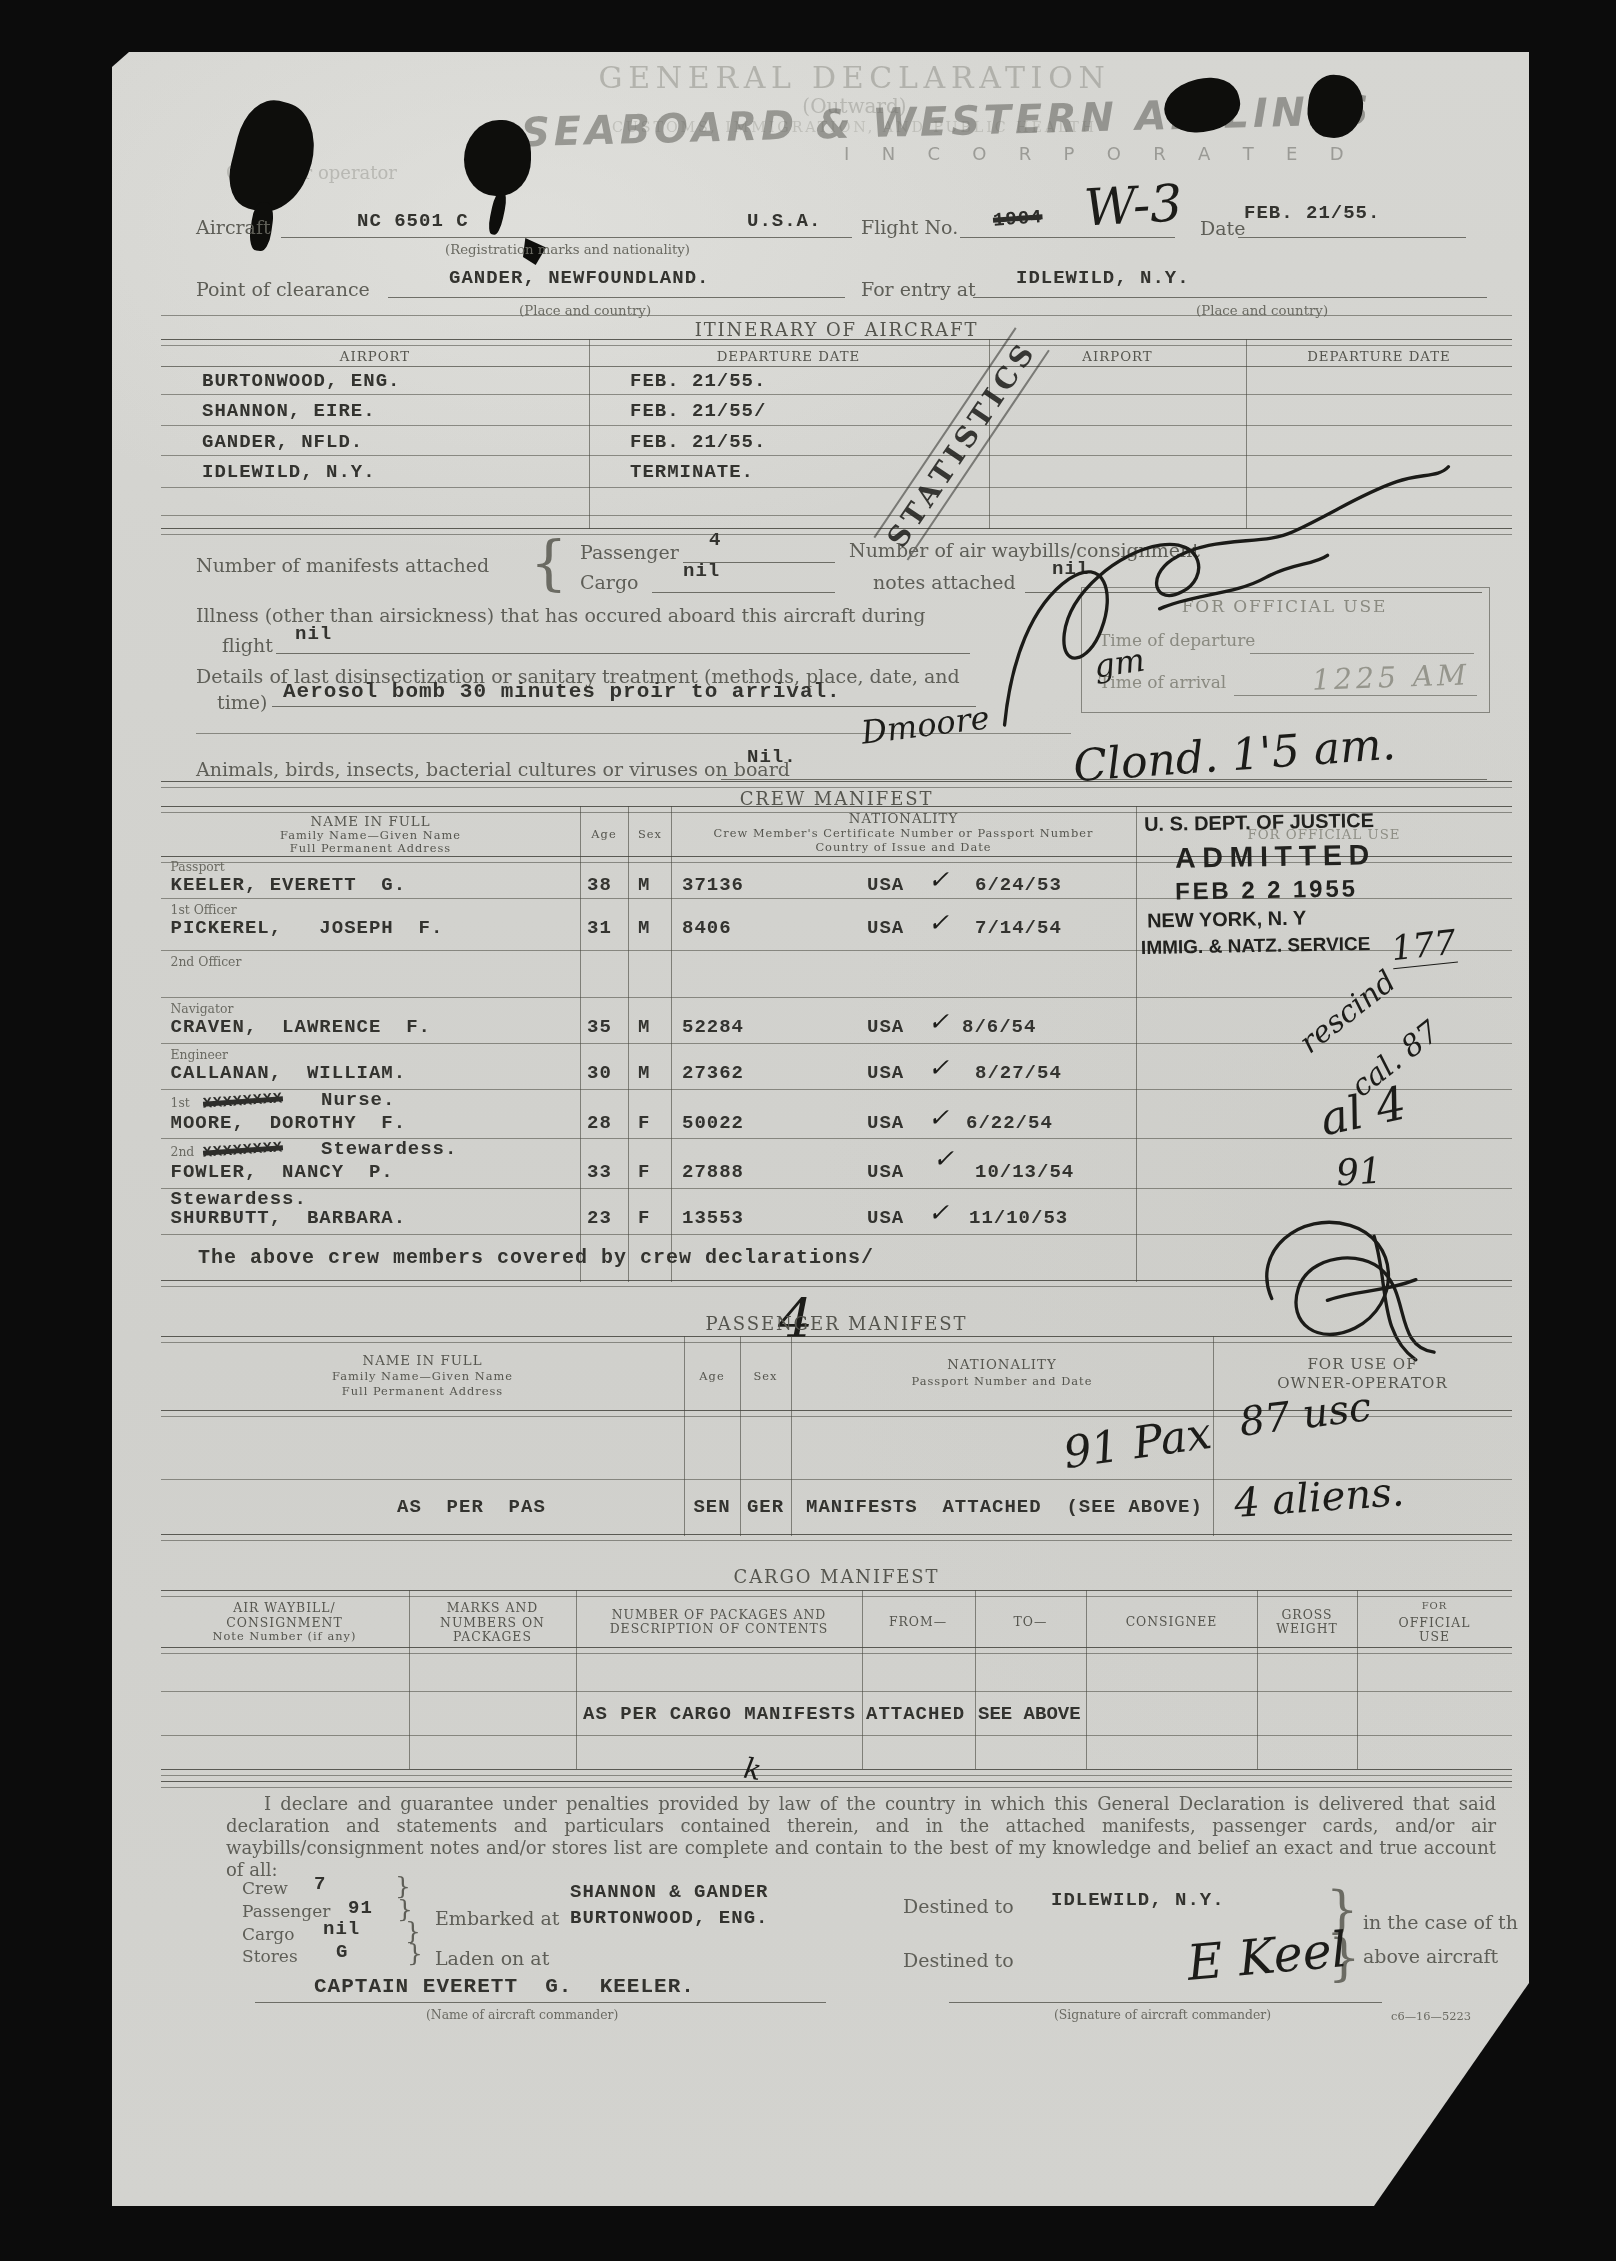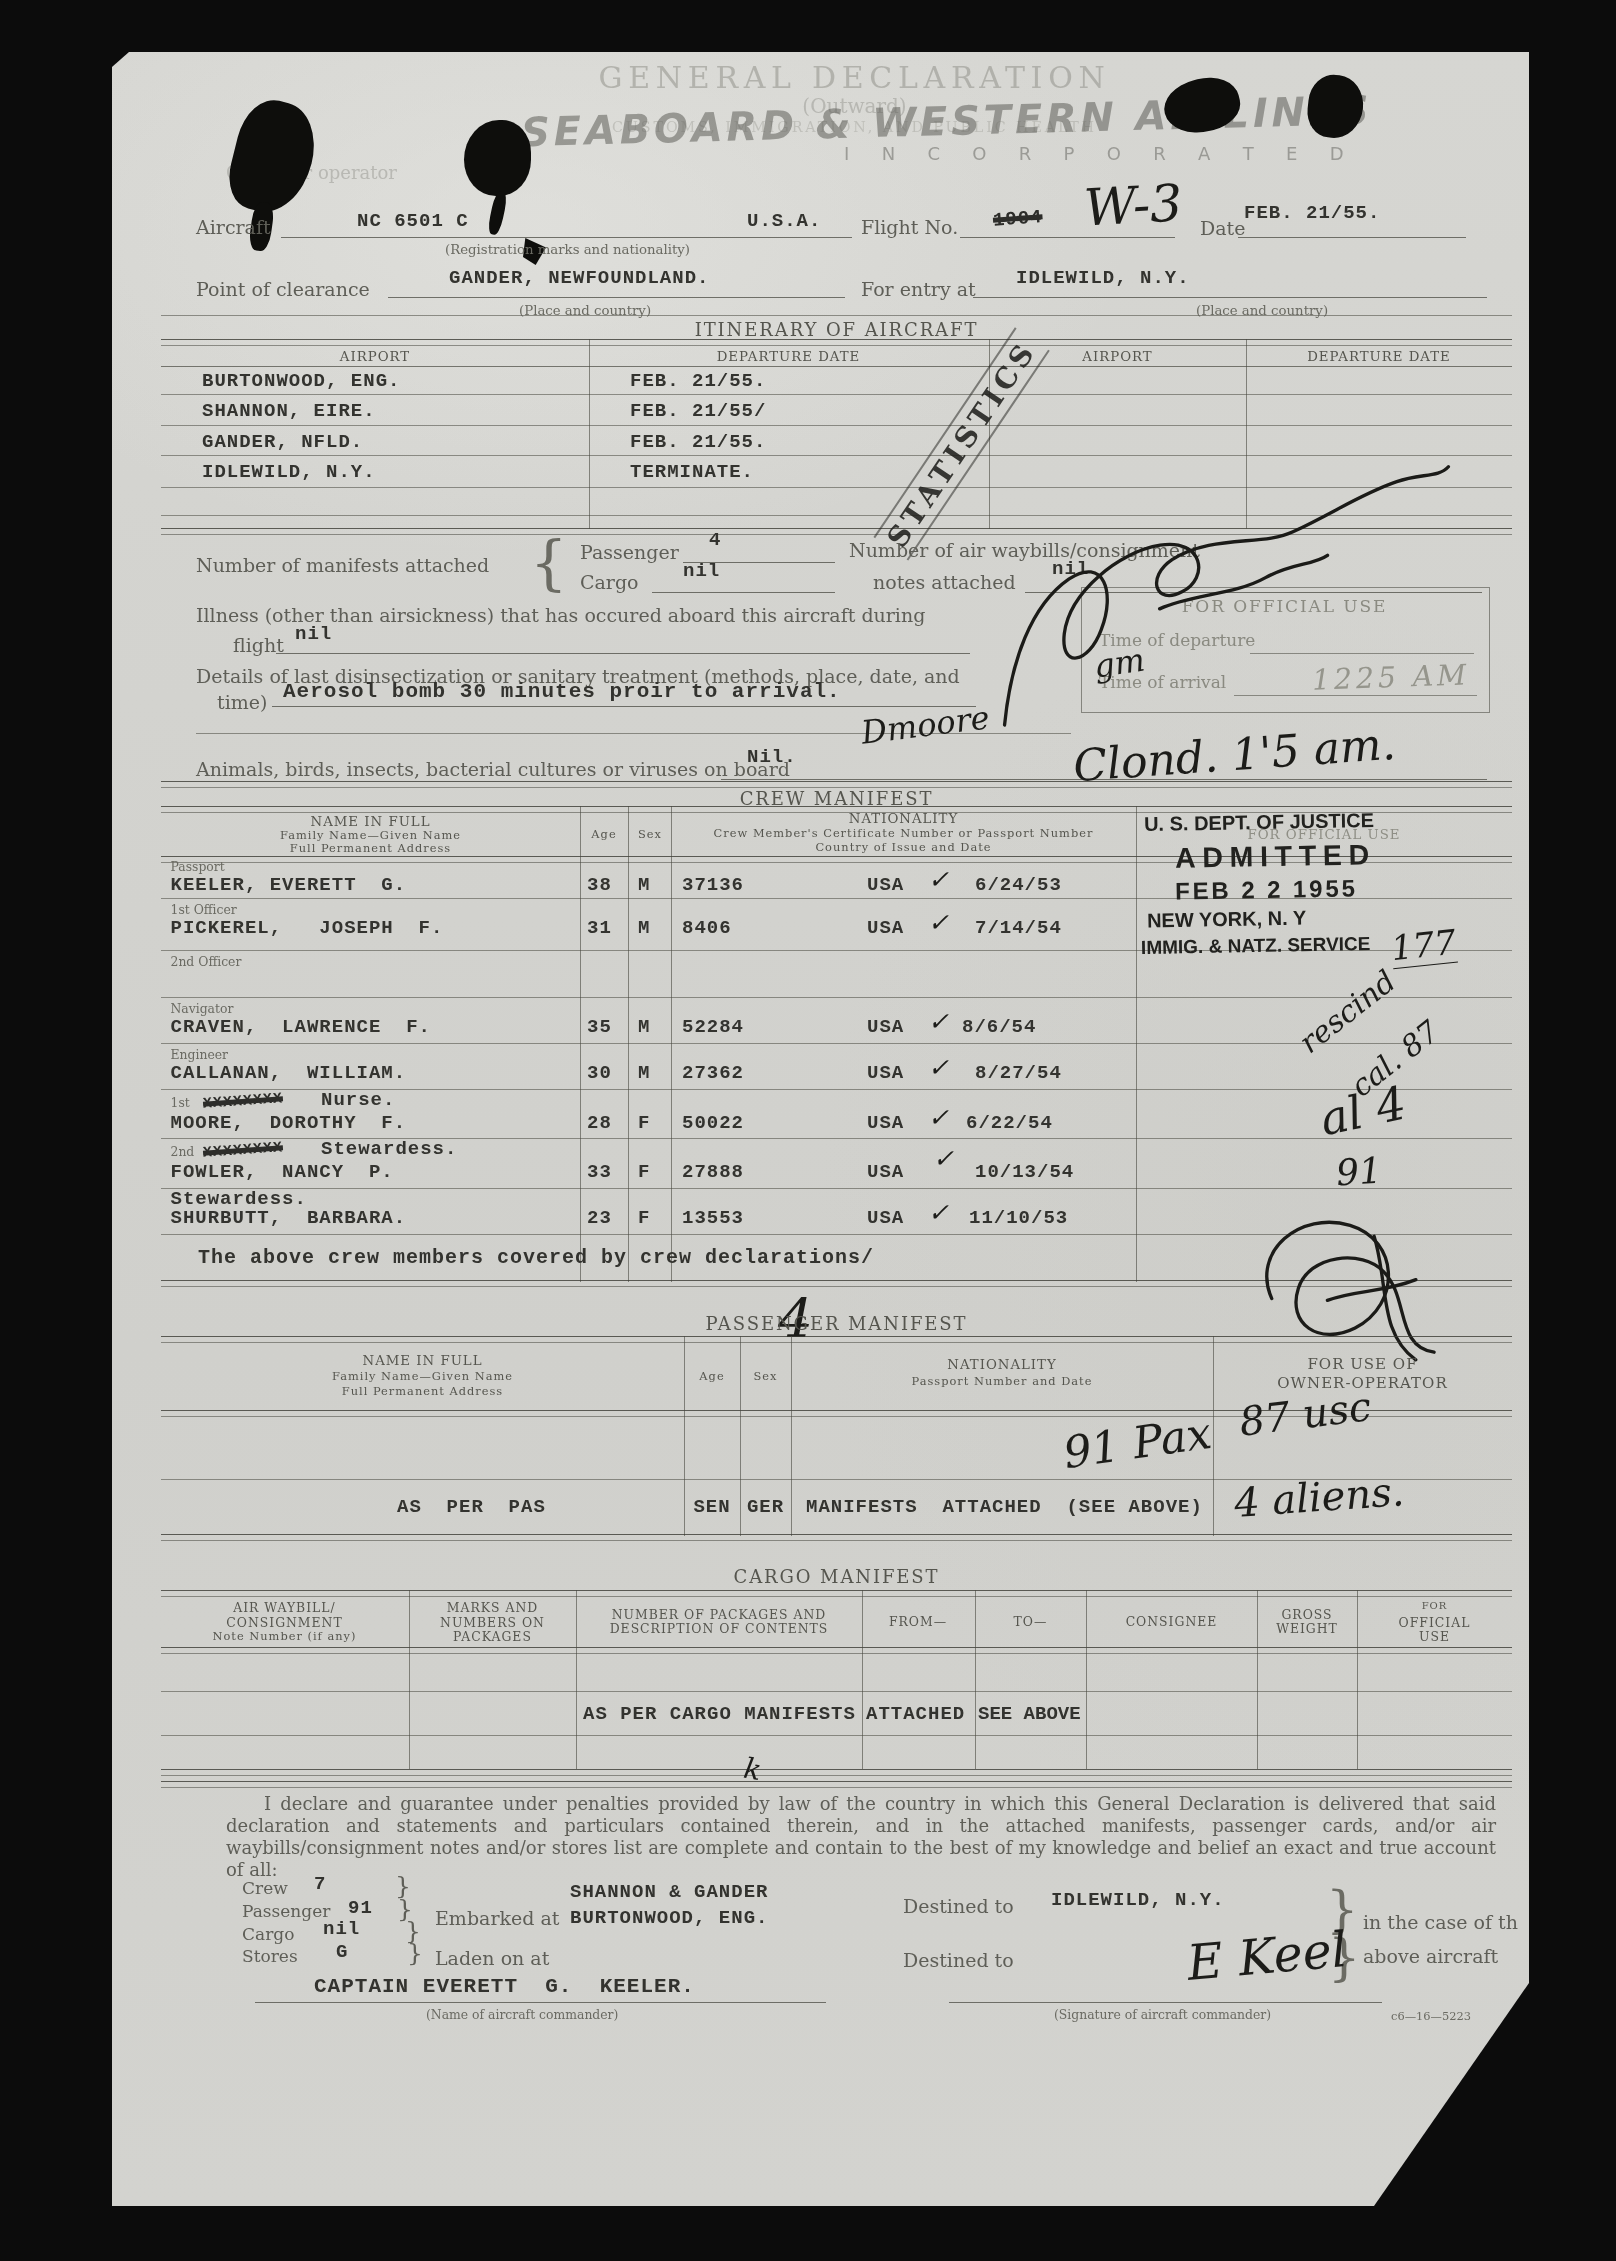--- a/index.html
+++ b/index.html
@@ -122,21 +122,21 @@
   <div class="abs fill" style="left:571px;top:510px;width:152px;"></div>
   <div class="abs printed" style="left:468px;top:519px;">Cargo</div>
   <div class="abs typed" style="left:571px;top:508px;">nil</div>
   <div class="abs fill" style="left:540px;top:540px;width:183px;"></div>
   <div class="abs printed" style="left:737px;top:487px;">Number of air waybills/consignment</div>
   <div class="abs printed" style="left:761px;top:519px;">notes attached</div>
   <div class="abs typed" style="left:940px;top:506px;">nil</div>
   <div class="abs fill" style="left:913px;top:540px;width:457px;"></div>
 
   <div class="abs printed" style="left:84px;top:552px;">Illness (other than airsickness) that has occured aboard this aircraft during</div>
-  <div class="abs printed" style="left:121px;top:582px;text-align:right;">flight</div>
+  <div class="abs printed" style="left:110px;top:582px;text-align:right;">flight</div>
   <div class="abs typed" style="left:183px;top:571px;">nil</div>
   <div class="abs fill" style="left:164px;top:601px;width:694px;"></div>
 
   <div class="abs printed" style="left:84px;top:613px;">Details of last disinsectization or sanitary treatment (methods, place, date, and</div>
   <div class="abs printed" style="left:105px;top:639px;">time)</div>
   <div class="abs typed" style="left:171px;top:628px;font-size:21px;text-align:center;">Aerosol bomb 30 minutes proir to arrival.</div>
   <div class="abs fill" style="left:160px;top:654px;width:704px;"></div>
   <div class="abs rule-thin" style="left:84px;top:681px;width:875px;"></div>
 
   <div class="abs" style="left:969px;top:535px;width:407px;height:124px;border:1.9px solid rgba(90,90,83,.65);"></div>

